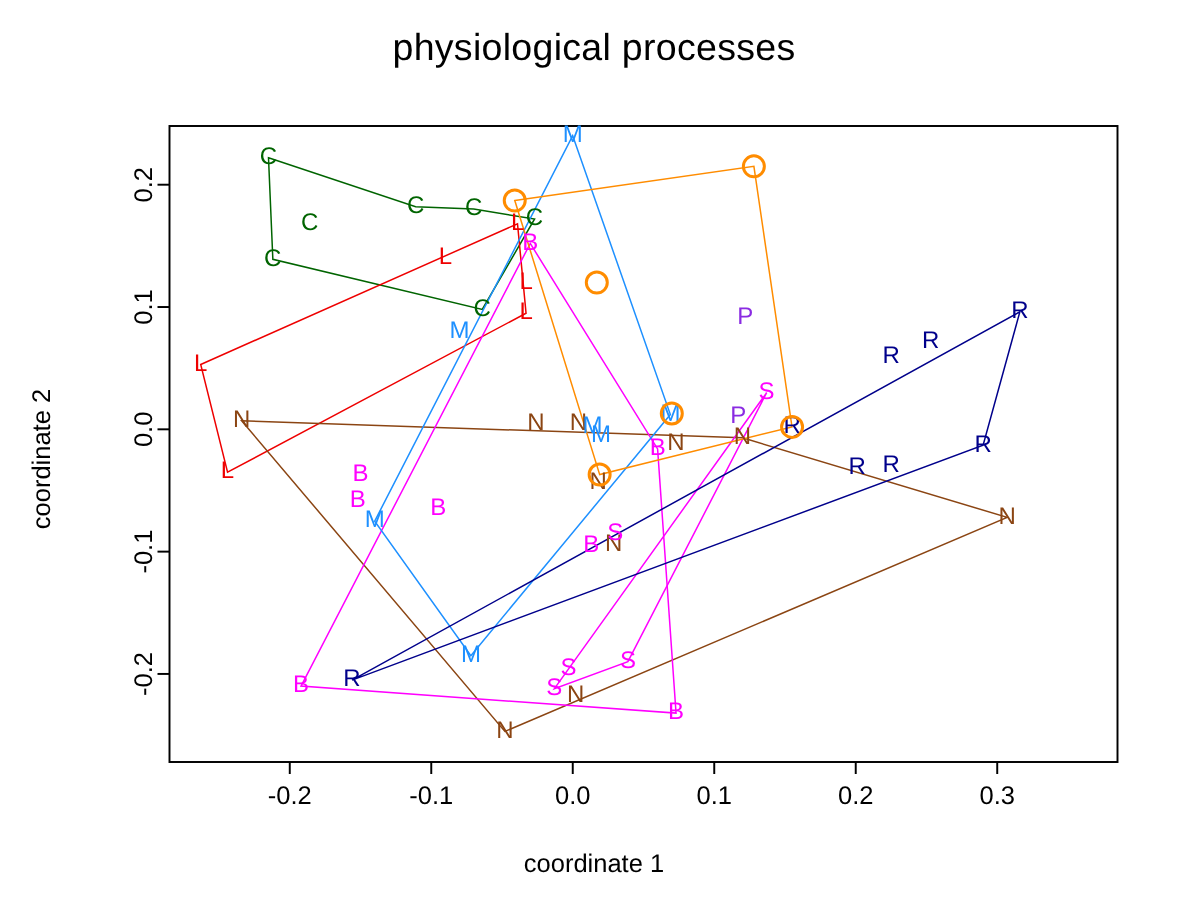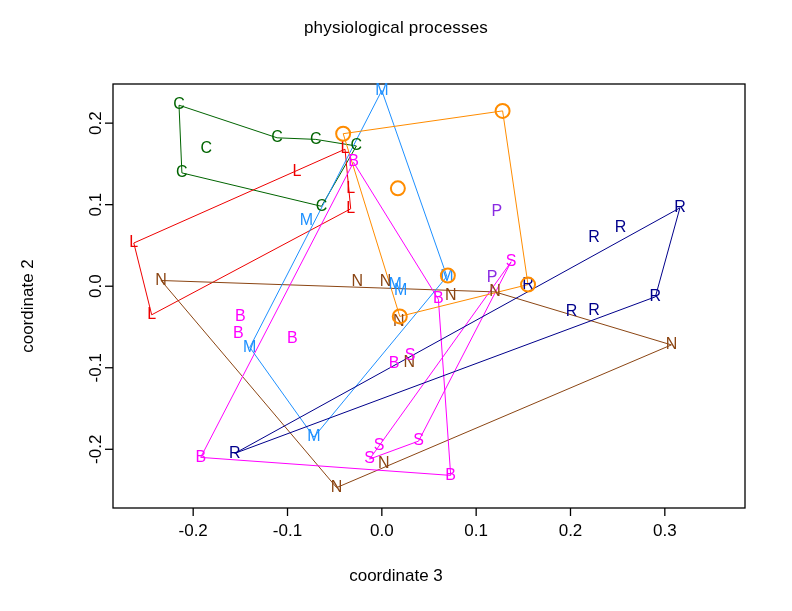--- a/index.html
+++ b/index.html
@@ -14,21 +14,21 @@
     background: #ffffff;
     font-family: "Liberation Sans", sans-serif;
     overflow: hidden;
   }
   #plot-title {
     position: absolute;
     left: 0;
     top: 18px;
     width: 792px;
     text-align: center;
-    font-size: 17px;
+    font-size: 25px;
     color: #000000;
     letter-spacing: 0.2px;
   }
   #xlabel {
     position: absolute;
     left: 0;
     top: 566px;
     width: 792px;
     text-align: center;
     font-size: 17px;
@@ -62,21 +62,21 @@
     text-anchor: middle;
     dominant-baseline: middle;
   }
 </style>
 </head>
 <body>
 
 <div id="page">
 
   <div id="plot-title">physiological processes</div>
-  <div id="xlabel">coordinate 3</div>
+  <div id="xlabel">coordinate 1</div>
   <div id="ylabel">coordinate 2</div>
 
   <svg id="canvas" width="792" height="611">
     <g id="axis-layer">
         <rect x="113" y="84" width="632" height="424" fill="none" stroke="#000" stroke-width="1.3"></rect>
         <line x1="193.17910447761193" y1="508" x2="193.17910447761193" y2="516" stroke="#000" stroke-width="1.3"></line>
         <text x="193.17910447761193" y="536" class="tick-label" text-anchor="middle">-0.2</text>
         <line x1="287.5074626865671" y1="508" x2="287.5074626865671" y2="516" stroke="#000" stroke-width="1.3"></line>
         <text x="287.5074626865671" y="536" class="tick-label" text-anchor="middle">-0.1</text>
         <line x1="381.8358208955224" y1="508" x2="381.8358208955224" y2="516" stroke="#000" stroke-width="1.3"></line>

